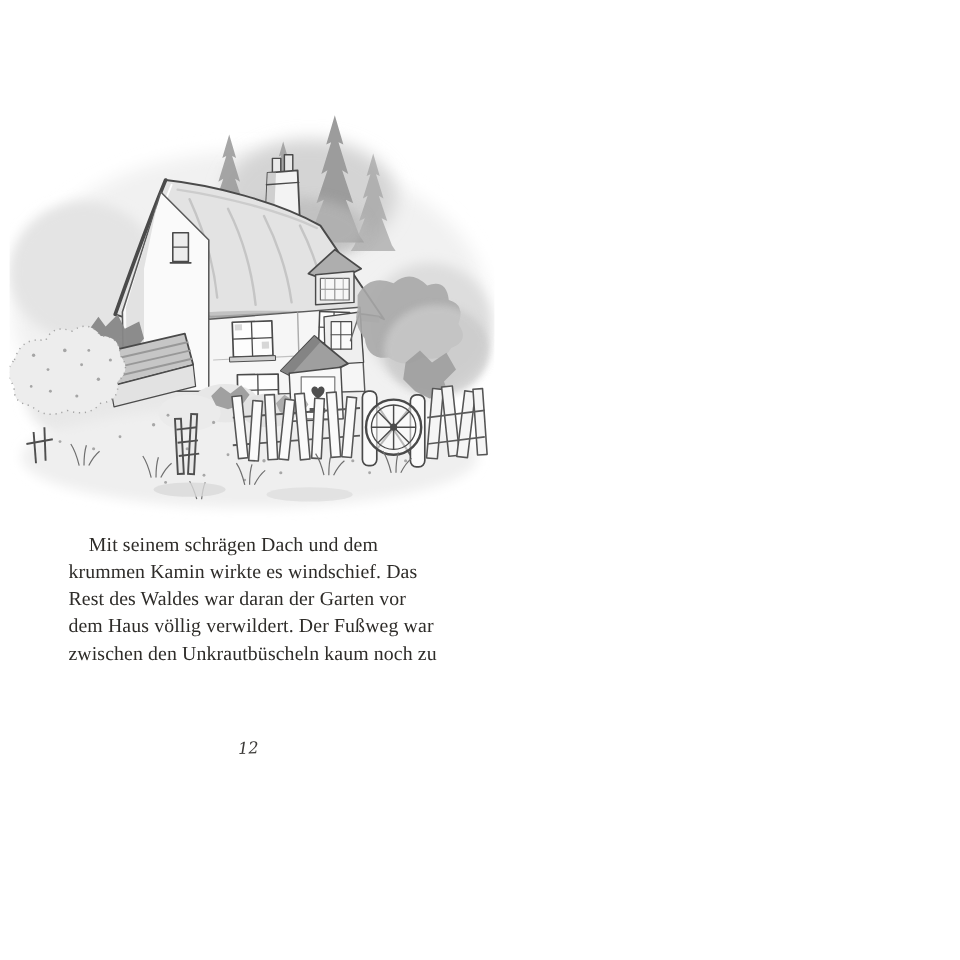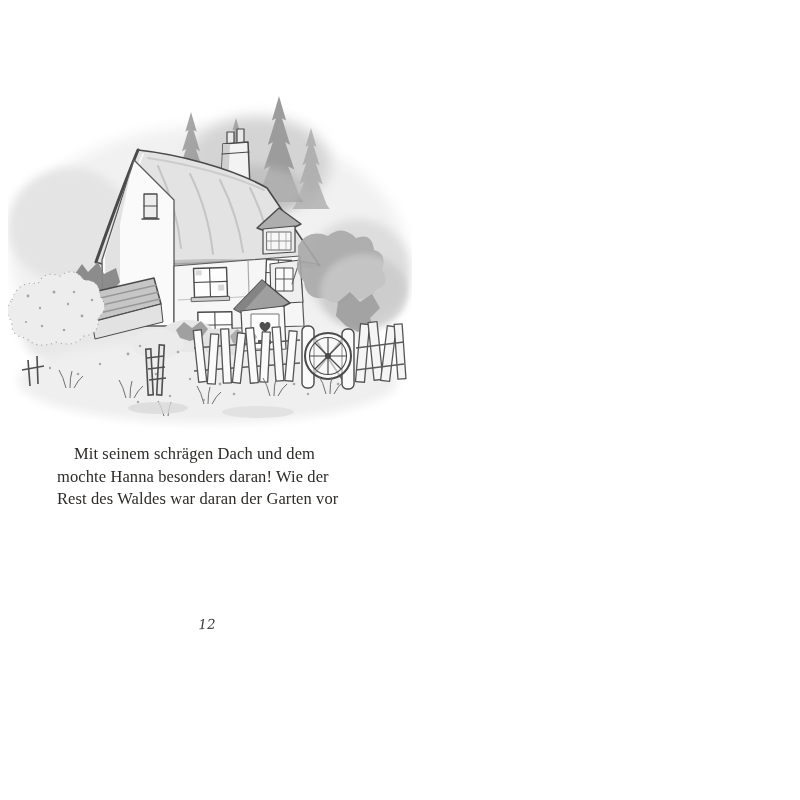--- a/index.html
+++ b/index.html
@@ -309,22 +309,24 @@
             <path d="M0,0 q-3,-10 -6,-15 M4,0 q1,-9 3,-14"></path>
           </g>
         <ellipse cx="150" cy="322" rx="30" ry="6" fill="#d9d9d9" stroke="none" opacity="0.8"></ellipse>
         <ellipse cx="250" cy="326" rx="36" ry="6" fill="#dedede" stroke="none" opacity="0.8"></ellipse>
       </g>
     </svg>
   </figure>
 
   <div class="textblock left-text">
       <div class="line indent">Mit seinem schrägen Dach und dem</div>
-      <div class="line">mochte Hanna besonders daran! Wie der</div>
+      <div class="line">krummen Kamin wirkte es windschief. Das</div>
       <div class="line">Rest des Waldes war daran der Garten vor</div>
+      <div class="line">dem Haus völlig verwildert. Der Fußweg war</div>
+      <div class="line">zwischen den Unkrautbüscheln kaum noch zu</div>
     </div>
   <div class="pagenum left-num">12</div>
 </div>
 
 <div class="page right">
   
   
 </div>
 
 </body></html>

